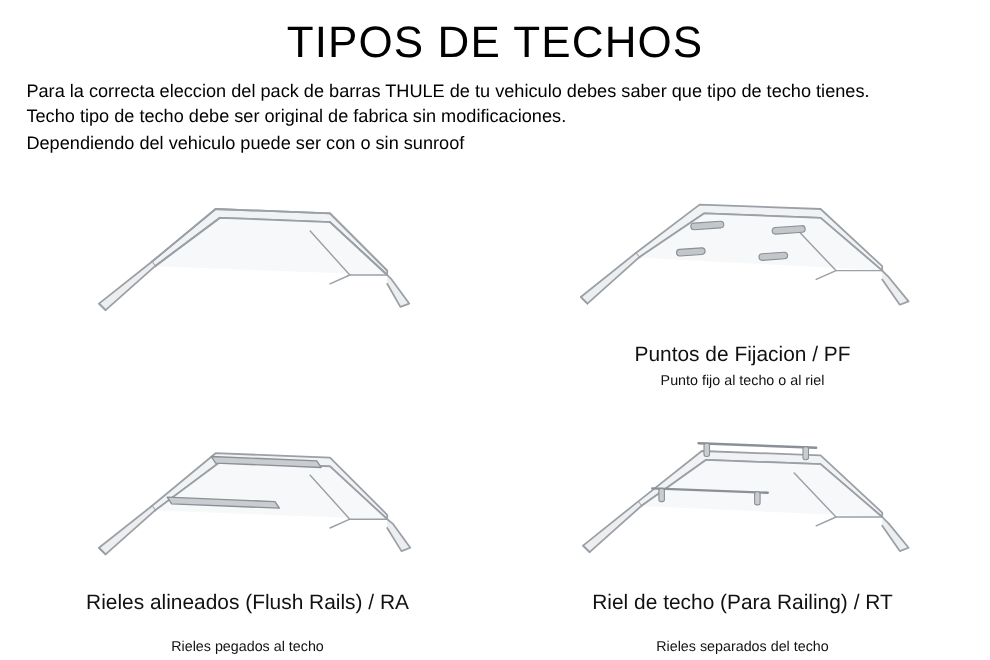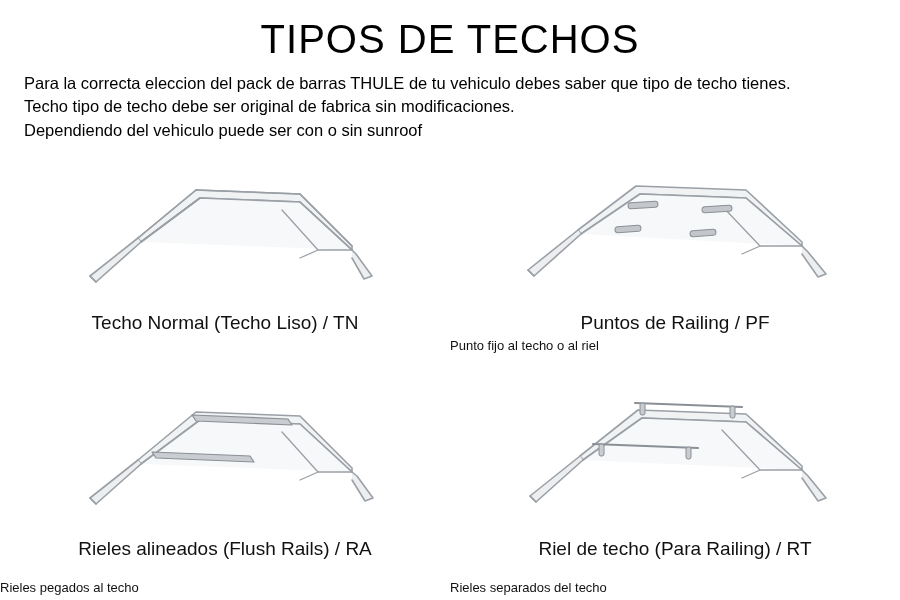--- a/index.html
+++ b/index.html
@@ -76,21 +76,21 @@
     text-align: center;
     font-size: 19px;
     font-weight: normal;
     color: #111;
   }
   .subcaption {
     position: absolute;
     left: 0;
     top: 172px;
     width: 450px;
-    text-align: left;
+    text-align: center;
     font-size: 13px;
     color: #111;
   }
   .cell.bl .caption, .cell.br .caption { top: 152px; }
   .cell.bl .subcaption, .cell.br .subcaption { top: 194px; }
 </style>
 </head>
 <body>
 
 <div class="page">
@@ -117,21 +117,20 @@
             <path d="M300 36 L352 84"></path>
             <path d="M200 32 L141 76"></path>
             <path d="M196 24 L300 28"></path>
             <path d="M300 28 L352 80"></path>
             <path d="M138 72 L196 24"></path>
             <path d="M282 44 L318 84 L300 92" stroke-width="1.3"></path>
             <path d="M318 84 L352 84" stroke-width="1.3"></path>
           </g>
         </svg>
       </div>
-      <div class="caption">Techo Normal (Techo Liso) / TN</div>
       <div class="subcaption"></div>
     </div>
 
     <div class="cell tr">
       <div class="art">
         <svg viewBox="0 0 450 148" xmlns="http://www.w3.org/2000/svg">
           <g fill="none" stroke="#9aa0a6" stroke-width="1.6" stroke-linejoin="round" stroke-linecap="round">
             <path d="M128 64 L186 20 L296 24 L352 76 L352 80 L296 32 L190 28 L131 68 Z" fill="#f1f2f4"></path>
             <path d="M131 68 L190 28 L296 32 L352 80" fill="#f7f8f9"></path>
             <path d="M128 64 L78 104 L84 110 L131 68" fill="#eceef0"></path>
@@ -141,21 +140,21 @@
             <path d="M310 80 L352 80" stroke-width="1.3"></path>
           </g>
           <g fill="#c3c7cb" stroke="#8a9096" stroke-width="1">
             <rect x="178" y="36" width="30" height="6" rx="3" transform="rotate(-4 193 39)"></rect>
             <rect x="252" y="40" width="30" height="6" rx="3" transform="rotate(-4 267 43)"></rect>
             <rect x="165" y="60" width="26" height="6" rx="3" transform="rotate(-4 178 63)"></rect>
             <rect x="240" y="64" width="26" height="6" rx="3" transform="rotate(-4 253 67)"></rect>
           </g>
         </svg>
       </div>
-      <div class="caption">Puntos de Railing / PF</div>
+      <div class="caption">Puntos de Fijacion / PF</div>
       <div class="subcaption">Punto fijo al techo o al riel</div>
     </div>
 
     <div class="cell bl">
       <div class="art">
         <svg viewBox="0 0 450 148" xmlns="http://www.w3.org/2000/svg">
           <g fill="none" stroke="#9aa0a6" stroke-width="1.6" stroke-linejoin="round" stroke-linecap="round">
             <path d="M138 74 L196 26 L300 30 L352 82 L352 86 L300 38 L200 34 L141 78 Z" fill="#f1f2f4"></path>
             <path d="M141 78 L200 34 L300 38 L352 86" fill="#f7f8f9"></path>
             <path d="M138 74 L90 112 L96 118 L141 78" fill="#eceef0"></path>

